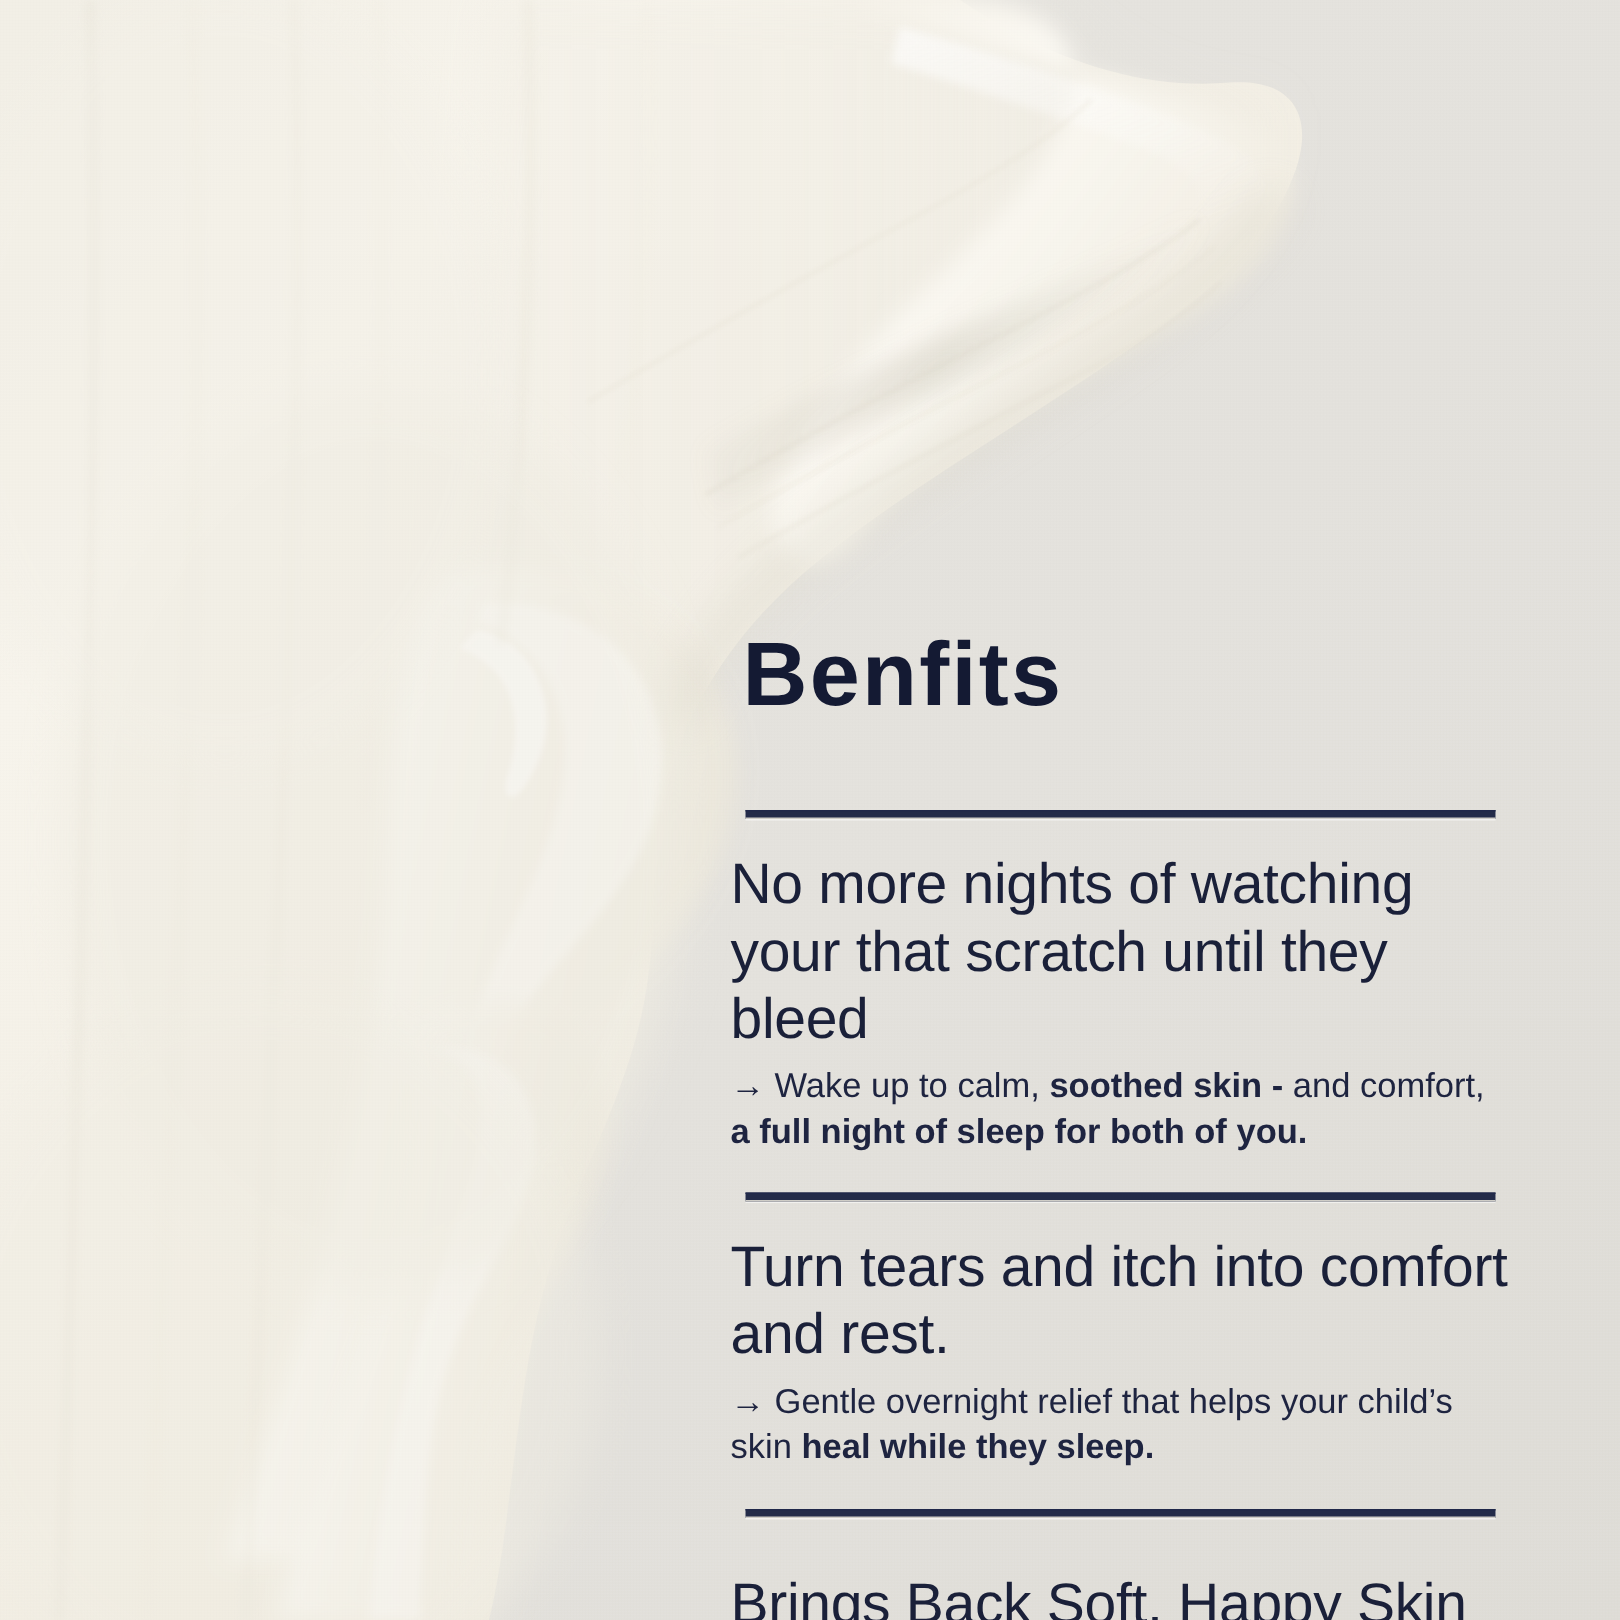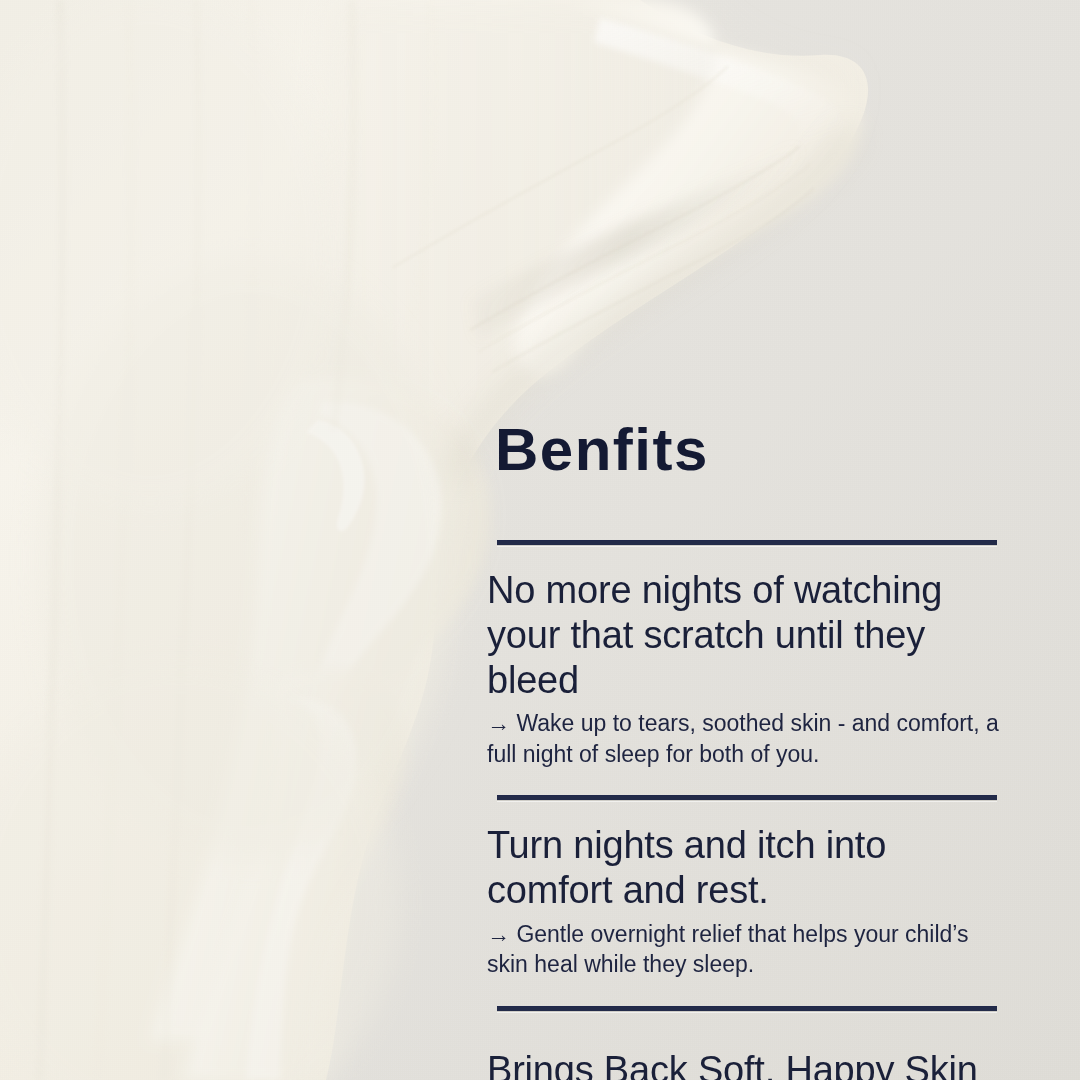--- a/index.html
+++ b/index.html
@@ -84,21 +84,21 @@
     white-space: pre-line;
   }
 
   .sub {
     font-size: 23px;
     font-weight: 400;
     line-height: 1.32;
     margin: 6px 0 0 0;
     color: #1E2440;
   }
-  .sub b { font-weight: 400; text-align: right; }
+  .sub b { font-weight: 700; text-align: right; }
   .arrow { font-weight: 400; }
 
   .footline {
     font-size: 38px;
     font-weight: 400;
     line-height: 1.2;
     letter-spacing: -0.2px;
     margin: 36px 0 0 0;
     color: #1A2039;
   }
@@ -309,28 +309,28 @@
 
   <div class="content">
 
     <h1 class="title">Benfits</h1>
 
     <div class="rule rule-1"></div>
 
     <div class="block">
       <p class="heading">No more nights of watching your that scratch until they bleed</p>
       <p class="sub">
-        <span class="arrow">→</span><span><span> Wake up to tears, </span><b>soothed skin -</b><span> and comfort, </span><b>a full night of sleep for both of you.</b></span>
+        <span class="arrow">→</span><span><span> Wake up to calm, </span><b>soothed skin -</b><span> and comfort, </span><b>a full night of sleep for both of you.</b></span>
       </p>
     </div>
 
     <div class="rule rule-2"></div>
 
     <div class="block">
-      <p class="heading">Turn nights and itch into comfort and rest.</p>
+      <p class="heading">Turn tears and itch into comfort and rest.</p>
       <p class="sub">
         <span class="arrow">→</span><span><span> Gentle overnight relief that helps your child’s skin </span><b>heal while they sleep.</b></span>
       </p>
     </div>
 
     <div class="rule rule-3"></div>
 
     <p class="footline">Brings Back Soft, Happy Skin</p>
   </div>
 </div>

